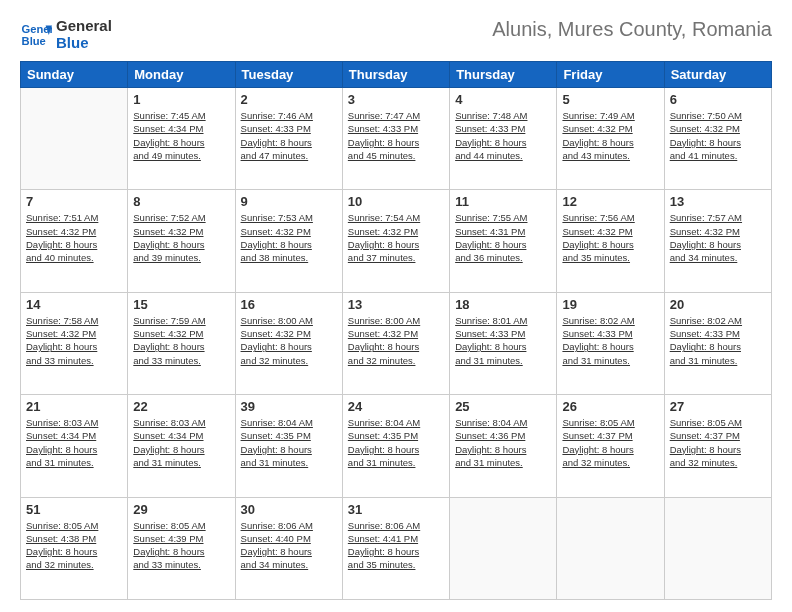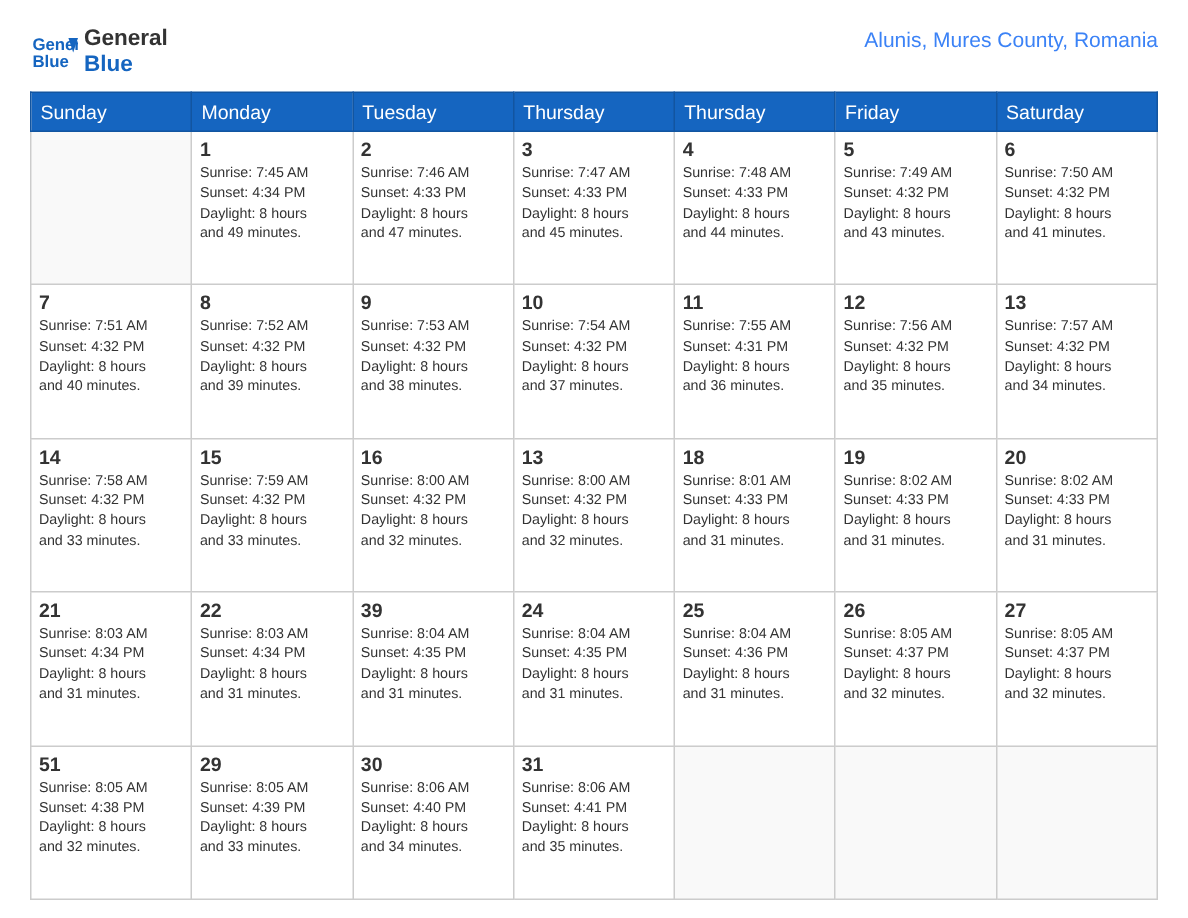--- a/index.html
+++ b/index.html
@@ -35,37 +35,37 @@
     .title-block {
       text-align: right;
     }
     .main-title {
       font-size: 32px;
       font-weight: bold;
       color: #333;
       line-height: 1.1;
     }
     .subtitle {
-      font-size: 14px;
-      color: #3b82f6;
+      font-size: 20px;
+      color: #737373;
     }
     .calendar {
       flex: 1;
       border: 1px solid #ccc;
       border-collapse: collapse;
       width: 100%;
       table-layout: fixed;
     }
     .calendar th {
       background-color: #1565c0;
       color: #fff;
       text-align: left;
       padding: 5px 6px;
       font-size: 13px;
-      font-weight: normal;
+      font-weight: bold;
       border: 1px solid #1255a0;
       margin-left: 20px;
     }
     .calendar td {
       border: 1px solid #ccc;
       vertical-align: top;
       padding: 4px 5px;
       width: calc(100% / 7);
       height: 80px;
       background: #fff;
@@ -77,20 +77,21 @@
       font-size: 13px;
       font-weight: bold;
       color: #333;
       display: block;
       margin-bottom: 2px;
     }
     .day-info {
       font-size: 9.5px;
       color: #333;
       line-height: 1.4;
+      text-decoration: underline;
     }
   </style>
 </head>
 <body>
 
 <div class="page">
   <div class="header">
     <div class="logo">
       <svg class="logo-icon" viewBox="0 0 40 40">
         <text x="2" y="18" font-size="14" font-weight="bold" fill="#1565c0">General</text>

